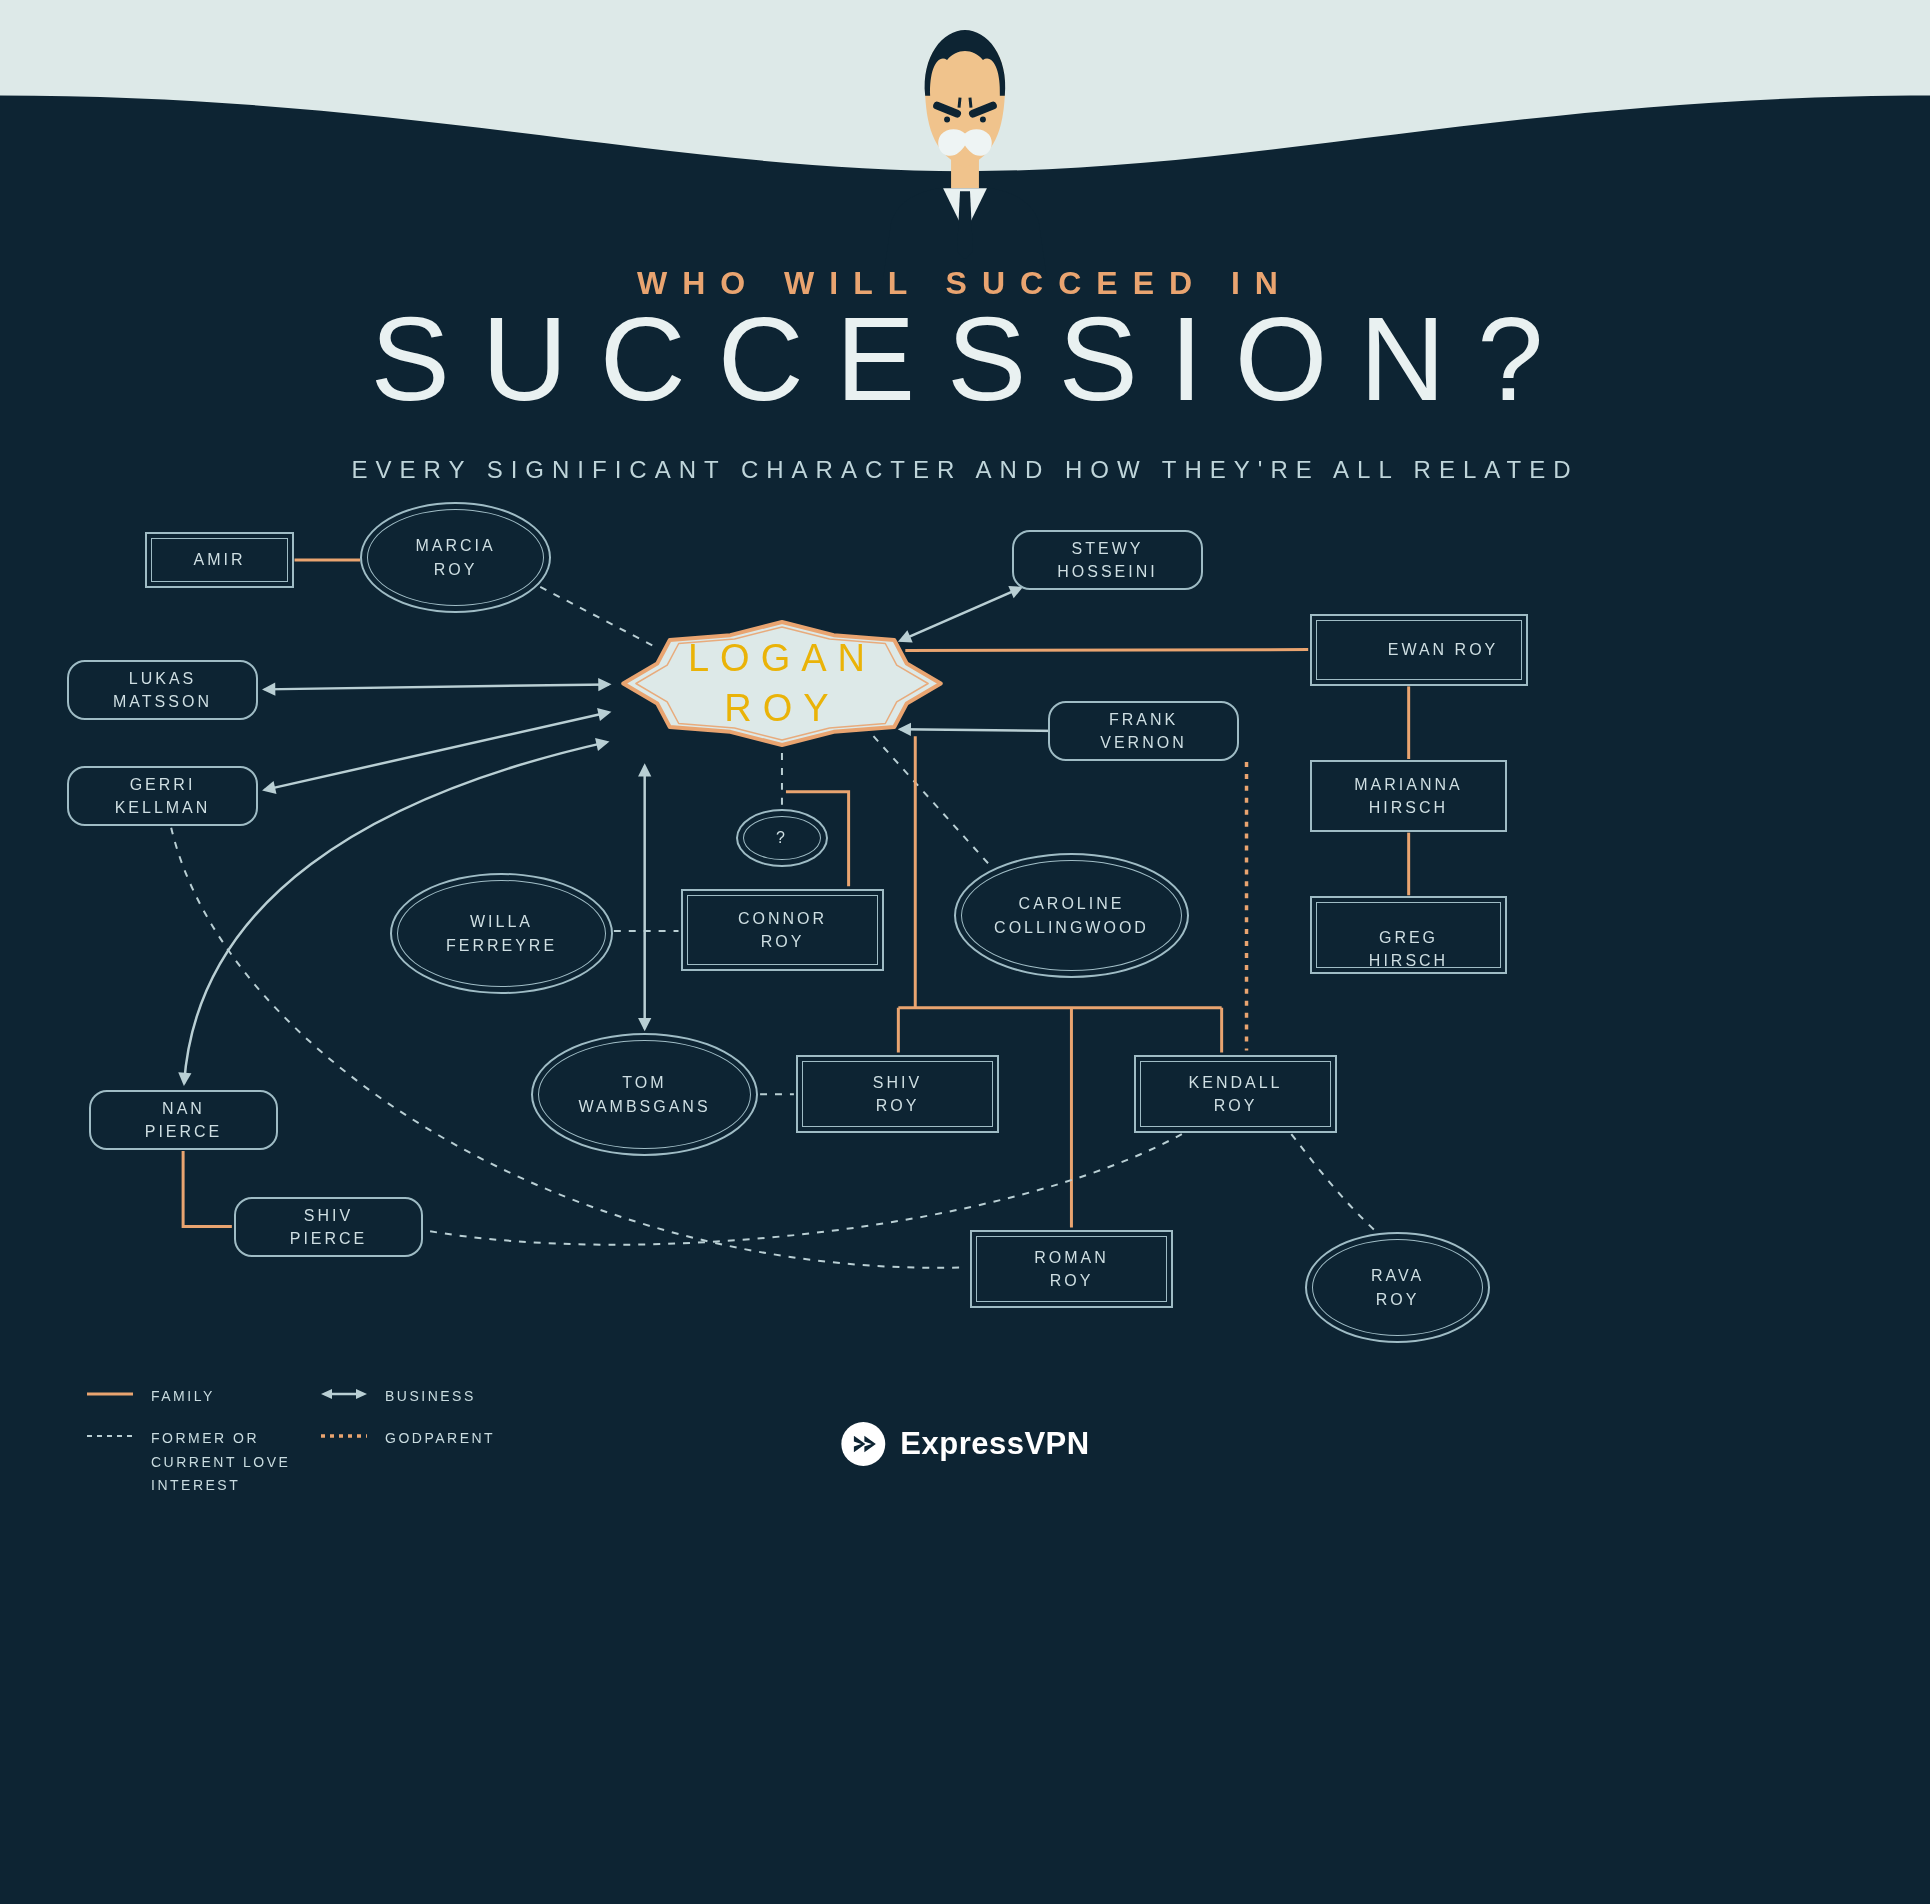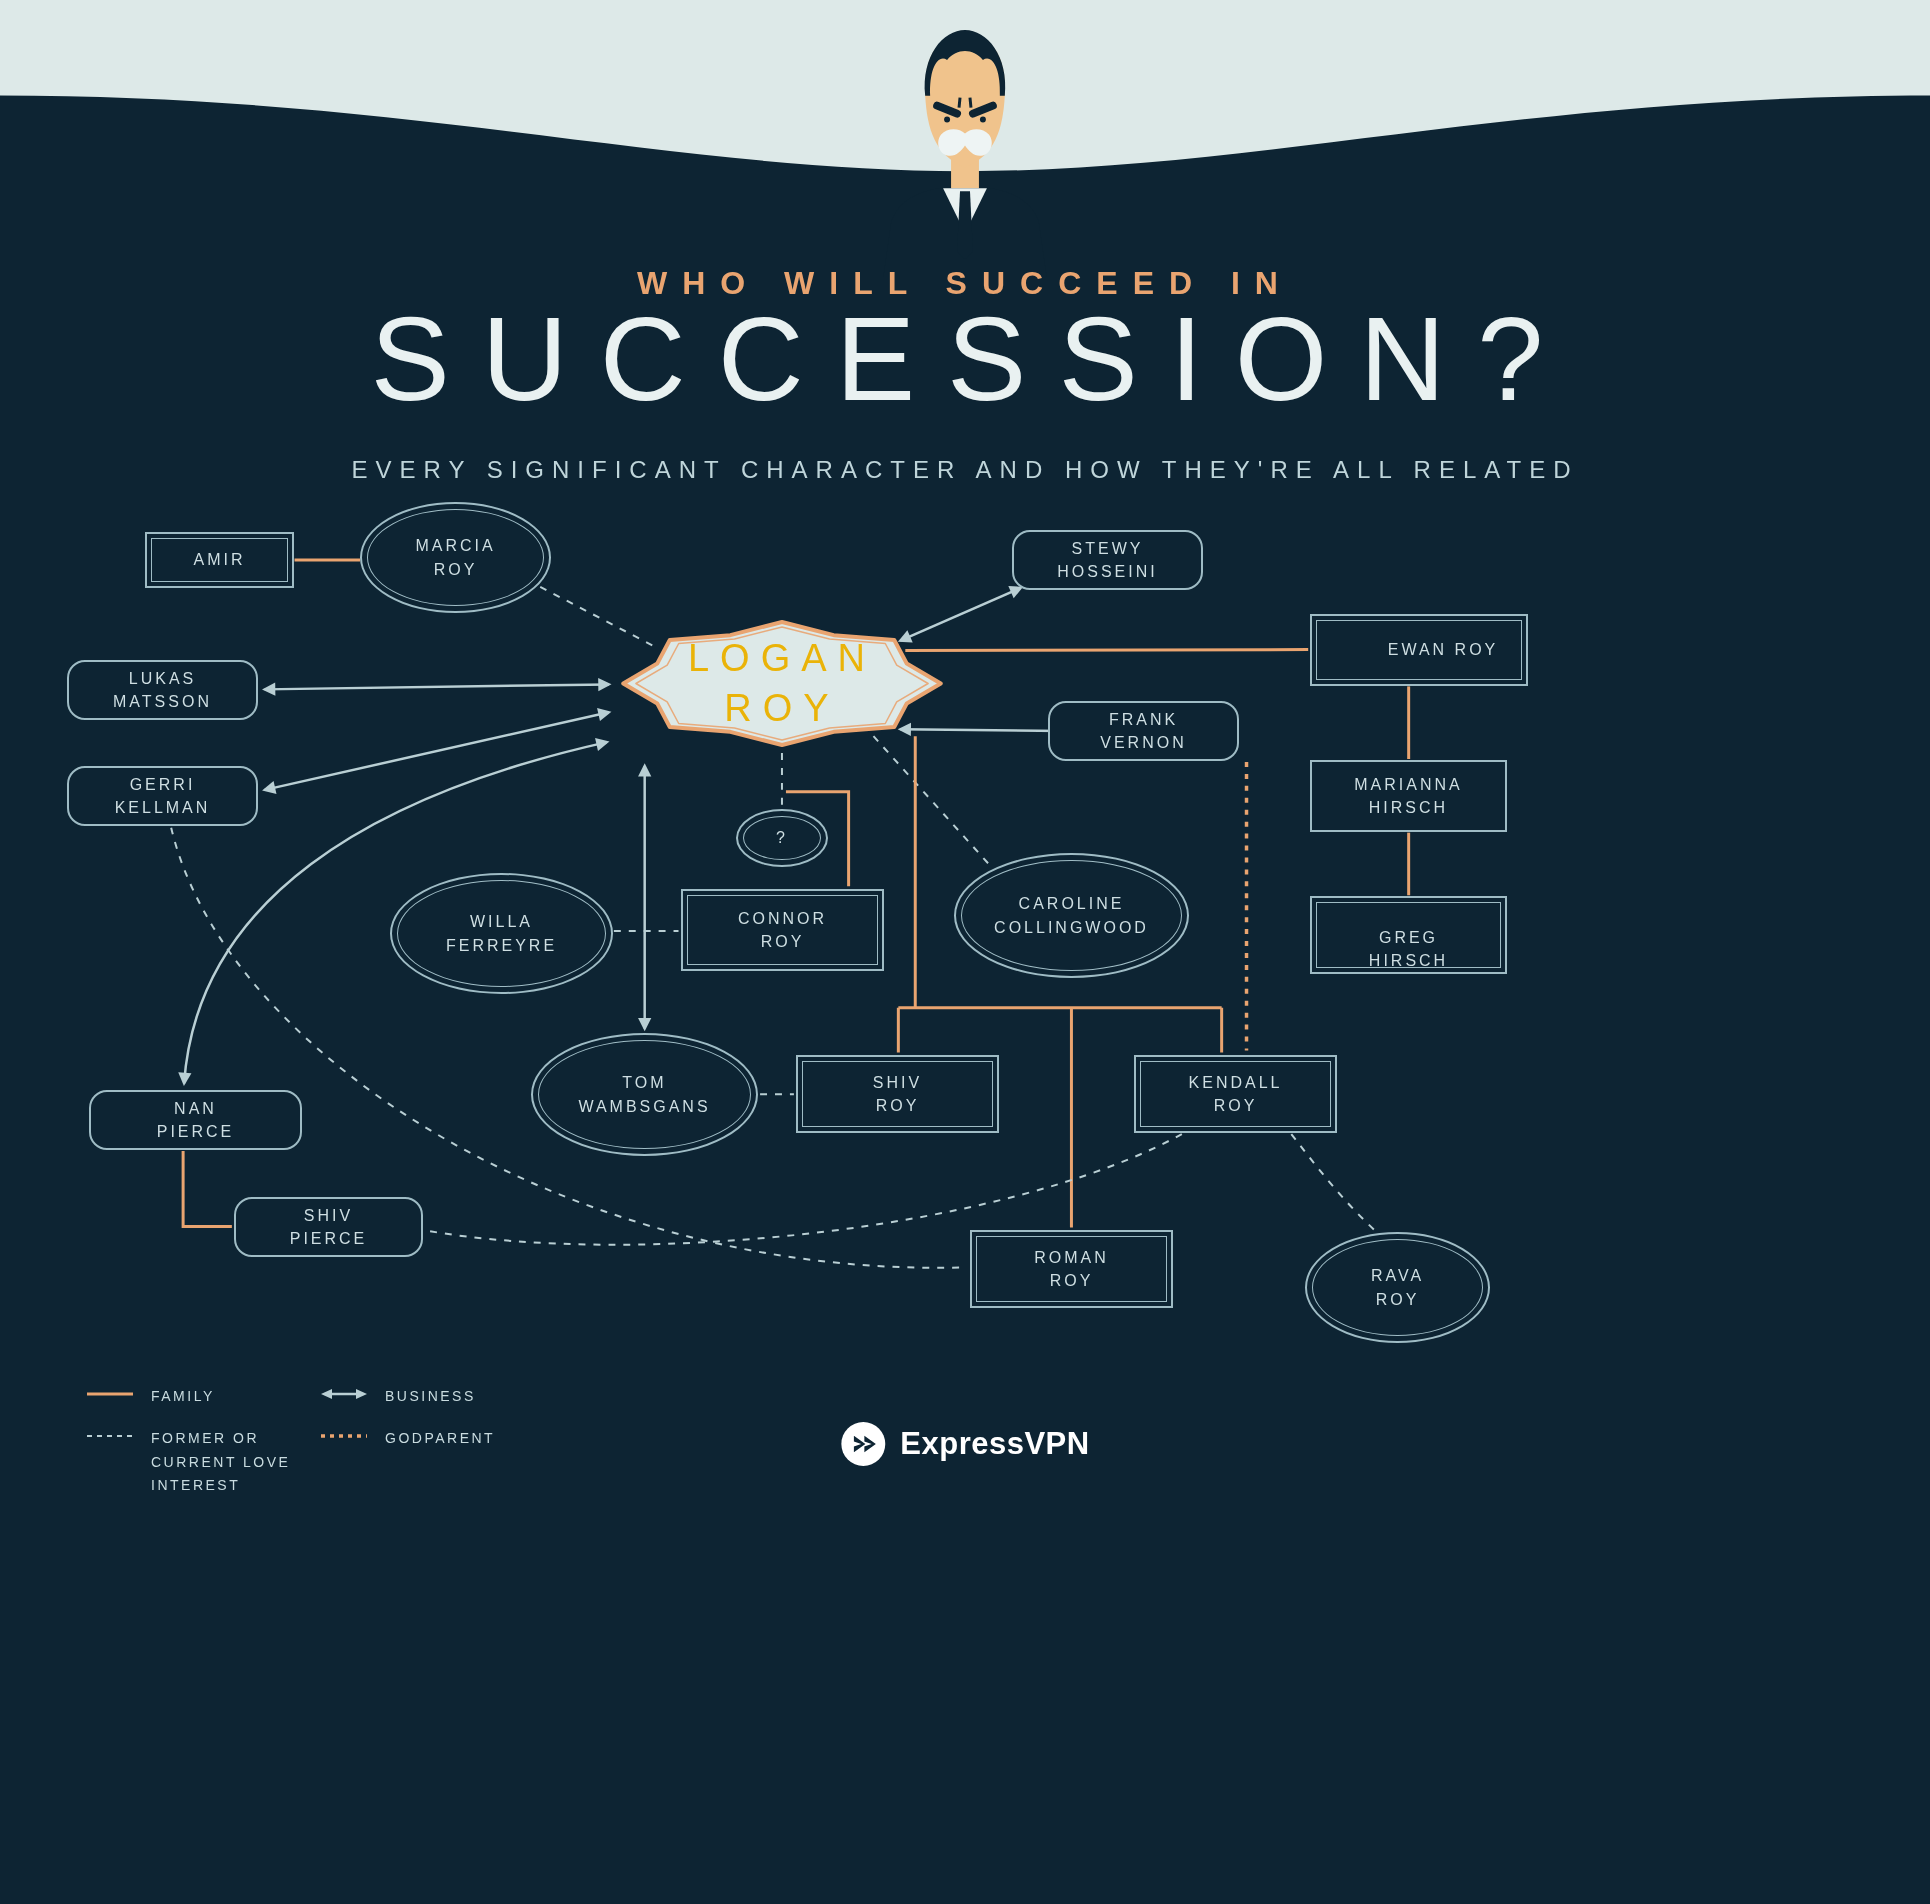--- a/index.html
+++ b/index.html
@@ -194,21 +194,21 @@
 WAMBSGANS</span>
       </div>
       <div class="node rect-double" style="left: 796px; top: 1055px; width: 203px; height: 78px;">
         <span class="label">SHIV
 ROY</span>
       </div>
       <div class="node rect-double" style="left: 1134px; top: 1055px; width: 203px; height: 78px;">
         <span class="label">KENDALL
 ROY</span>
       </div>
-      <div class="node rounded" style="left: 89px; top: 1090px; width: 213px; height: 60px;">
+      <div class="node rounded" style="left: 89px; top: 1090px; width: 189px; height: 60px;">
         <span class="label">NAN
 PIERCE</span>
       </div>
       <div class="node rounded" style="left: 234px; top: 1197px; width: 189px; height: 60px;">
         <span class="label">SHIV
 PIERCE</span>
       </div>
       <div class="node rect-double" style="left: 970px; top: 1230px; width: 203px; height: 78px;">
         <span class="label">ROMAN
 ROY</span>

